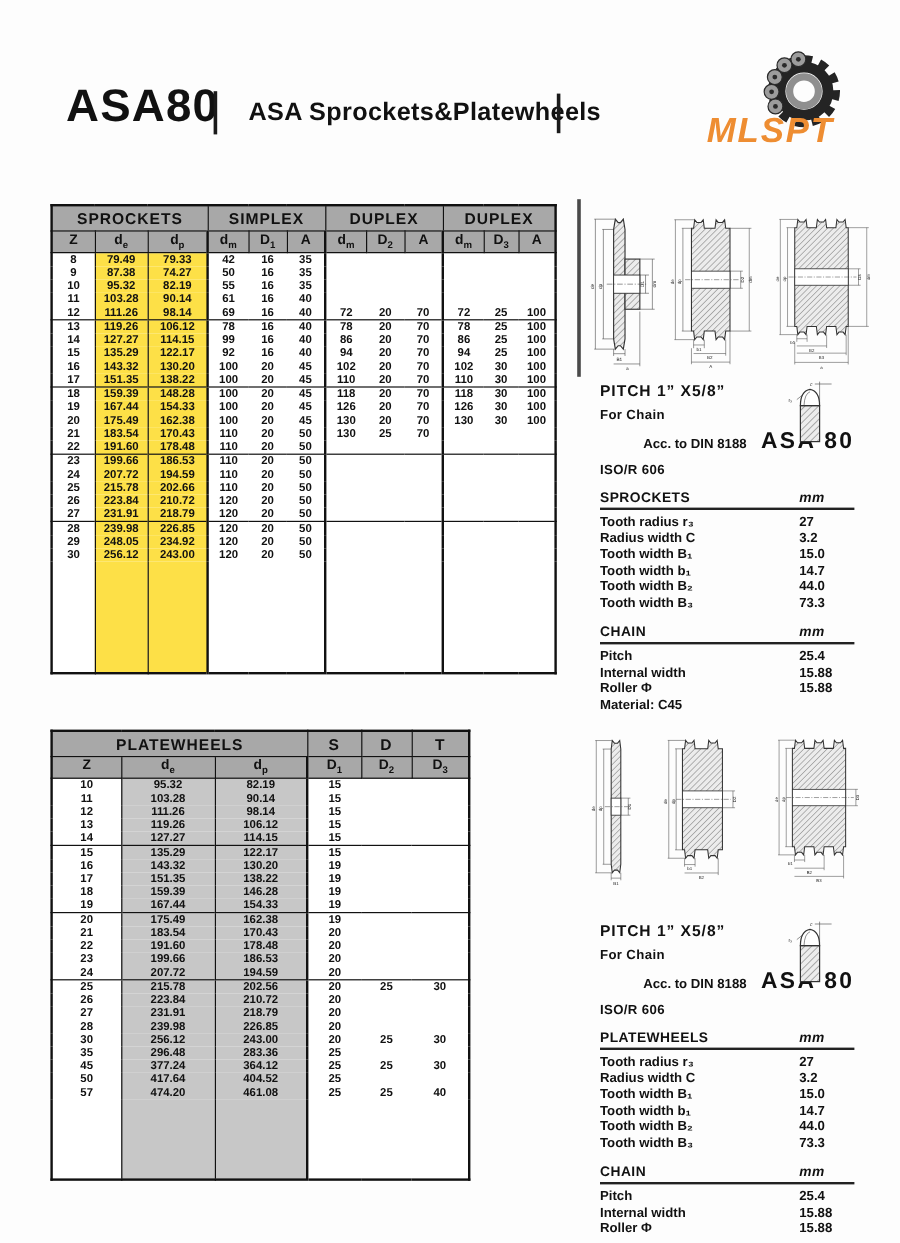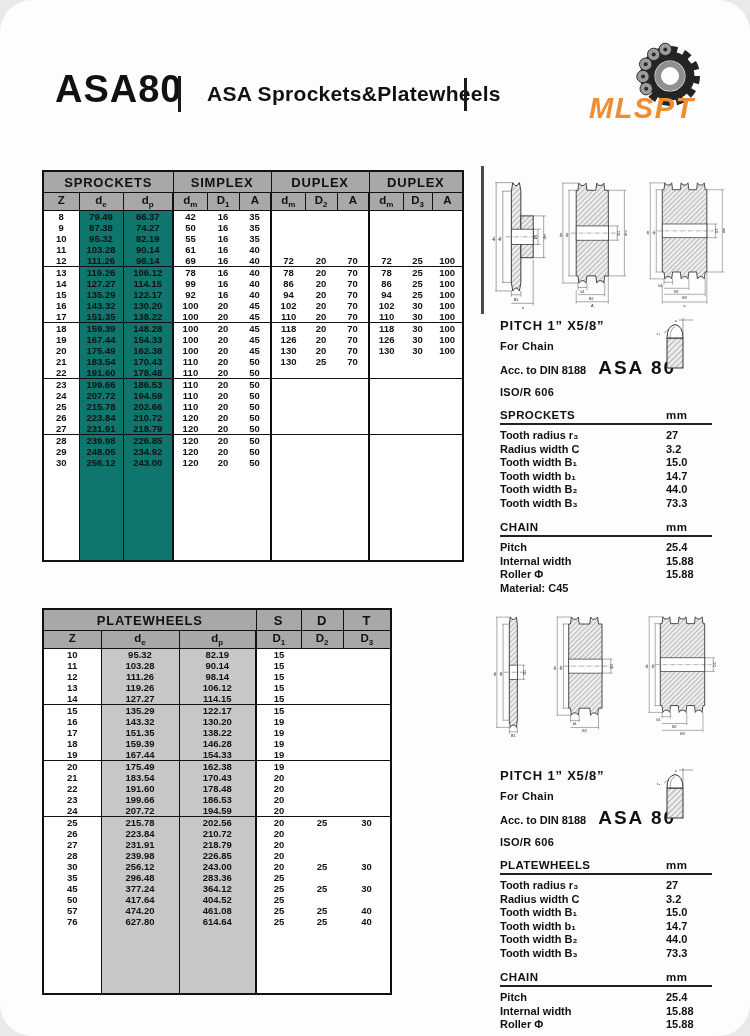--- a/index.html
+++ b/index.html
@@ -1,20 +1,19 @@
 <!DOCTYPE html>
 <html><head>
 <meta charset="utf-8">
 <style>
   html,body { margin:0; padding:0; background:#e9e9e9; }
   #page {
     position:relative; width:750px; height:1036px; margin:0 auto;
     background:#fdfdfd; font-family:"Liberation Sans", sans-serif; color:#111;
     overflow:hidden;
-    border-radius:32px;
   }
   
   .brand { position:absolute; left:55px; top:68px; font-size:38px; font-weight:800; letter-spacing:1px; }
   .vbar1 { position:absolute; left:178px; top:76px; width:3px; height:36px; background:#1a1a1a; }
   .doc-title { position:absolute; left:191px; top:82px; font-size:21px; font-weight:700; letter-spacing:.3px;margin-left:16px; }
   .vbar2 { position:absolute; left:464px; top:78px; width:2.5px; height:33px; background:#1a1a1a; }
   .logo { position:absolute; left:585px; top:40px; }
   .logo text { font-family:"Liberation Sans", sans-serif; }
 
   
@@ -22,42 +21,42 @@
   .sprk { left:42px; top:170px; width:420px; }
   .pltw { left:42px; top:608px; width:348px; }
   table.data th { background:#a8a8a8; border:1px solid #111; font-weight:700; padding:0; }
   .sect-row th { font-size:13px; height:20px; letter-spacing:.8px; border-right:2px solid #111; border-bottom:1.5px solid #111; }
   .cols-row th { font-size:11.5px; height:17px; }
   .cols-row th sub { font-size:8px; }
   .sprk .cols-row th:nth-child(3), .sprk .cols-row th:nth-child(6), .sprk .cols-row th:nth-child(9) { border-right:2px solid #111; }
   .pltw .cols-row th:nth-child(3) { border-right:2px solid #111; }
   table.data td { font-size:9.5px; font-weight:700; text-align:center; padding:0; line-height:11px; height:11px; white-space:nowrap; }
   tr.group-start td { border-top:1.5px solid #111; }
-  .sprk td:nth-child(2), .sprk td:nth-child(3) { background:#0f766e; }
+  .sprk td:nth-child(2), .sprk td:nth-child(3) { background:#fde047; }
   .sprk td:nth-child(1), .sprk td:nth-child(2) { border-right:1px solid #111; }
   .sprk td:nth-child(3), .sprk td:nth-child(6), .sprk td:nth-child(9) { border-right:2px solid #111; }
   .pltw td:nth-child(2), .pltw td:nth-child(3) { background:#c7c7c7; }
   .pltw td:nth-child(1), .pltw td:nth-child(2) { border-right:1px solid #111; }
   .pltw td:nth-child(3) { border-right:2px solid #111; }
   .sprk tbody.spacer td { height:92px; }
   .pltw tbody.spacer td { height:66px; }
 
   
   .pitch-block { position:absolute; width:212px; }
   .pb-top { left:500px; top:318px; }
   .pb-bottom { left:500px; top:768px; }
   .pitch-title { font-size:13px; font-weight:800; letter-spacing:.8px; }
   .pitch-sub { font-size:11px; font-weight:600; margin-top:7px; letter-spacing:.3px; }
-  .acc-line { display:flex; align-items:baseline; gap:12px; margin-top:5px; }
+  .acc-line { display:flex; align-items:baseline; gap:12px; margin-top:5px;justify-content:flex-end; }
   .acc-text { font-size:11px; font-weight:600; }
   .asa-model { font-size:19px; font-weight:700; letter-spacing:2px; }
   .spec-block { margin-top:11px; }
   .spec-head { display:flex; font-size:11.5px; font-weight:800; border-bottom:2px solid #222; padding-bottom:2px; letter-spacing:.4px; }
   .spec-head .h { flex:1; }
-  .spec-head .unit { width:46px; }
+  .spec-head .unit { width:46px;font-style:italic; }
   .spec-rows { margin-top:4px; }
   .spec-line { display:flex; font-size:11px; font-weight:600; line-height:13.5px; }
   .spec-label { flex:1; }
   .spec-value { width:46px; }
 
   
   .dwg { position:absolute; }
   .d1 { left:487px; top:176px; } .d2 { left:552px; top:176px; } .d3 { left:638px; top:176px; }
   .d4 { left:489px; top:610px; } .d5 { left:548px; top:610px; } .d6 { left:638px; top:610px; }
   .tooth-top { left:653px; top:316px; } .tooth-bottom { left:653px; top:766px; }
@@ -145,21 +144,21 @@
         <th><span>A</span><sub></sub></th>
         <th><span>d</span><sub>m</sub></th>
         <th><span>D</span><sub>3</sub></th>
         <th><span>A</span><sub></sub></th>
       </tr>
     </thead>
     <tbody>
         <tr>
           <td>8</td>
           <td>79.49</td>
-          <td>66.37</td>
+          <td>79.33</td>
           <td>42</td>
           <td>16</td>
           <td>35</td>
           <td></td>
           <td></td>
           <td></td>
           <td></td>
           <td></td>
           <td></td>
         </tr>
@@ -879,28 +878,20 @@
           <td></td>
         </tr>
         <tr>
           <td>57</td>
           <td>474.20</td>
           <td>461.08</td>
           <td>25</td>
           <td>25</td>
           <td>40</td>
         </tr>
-        <tr>
-          <td>76</td>
-          <td>627.80</td>
-          <td>614.64</td>
-          <td>25</td>
-          <td>25</td>
-          <td>40</td>
-        </tr>
       </tbody>
     <tbody class="spacer">
       <tr>
           <td></td>
           <td></td>
           <td></td>
           <td></td>
           <td></td>
           <td></td>
         </tr>

